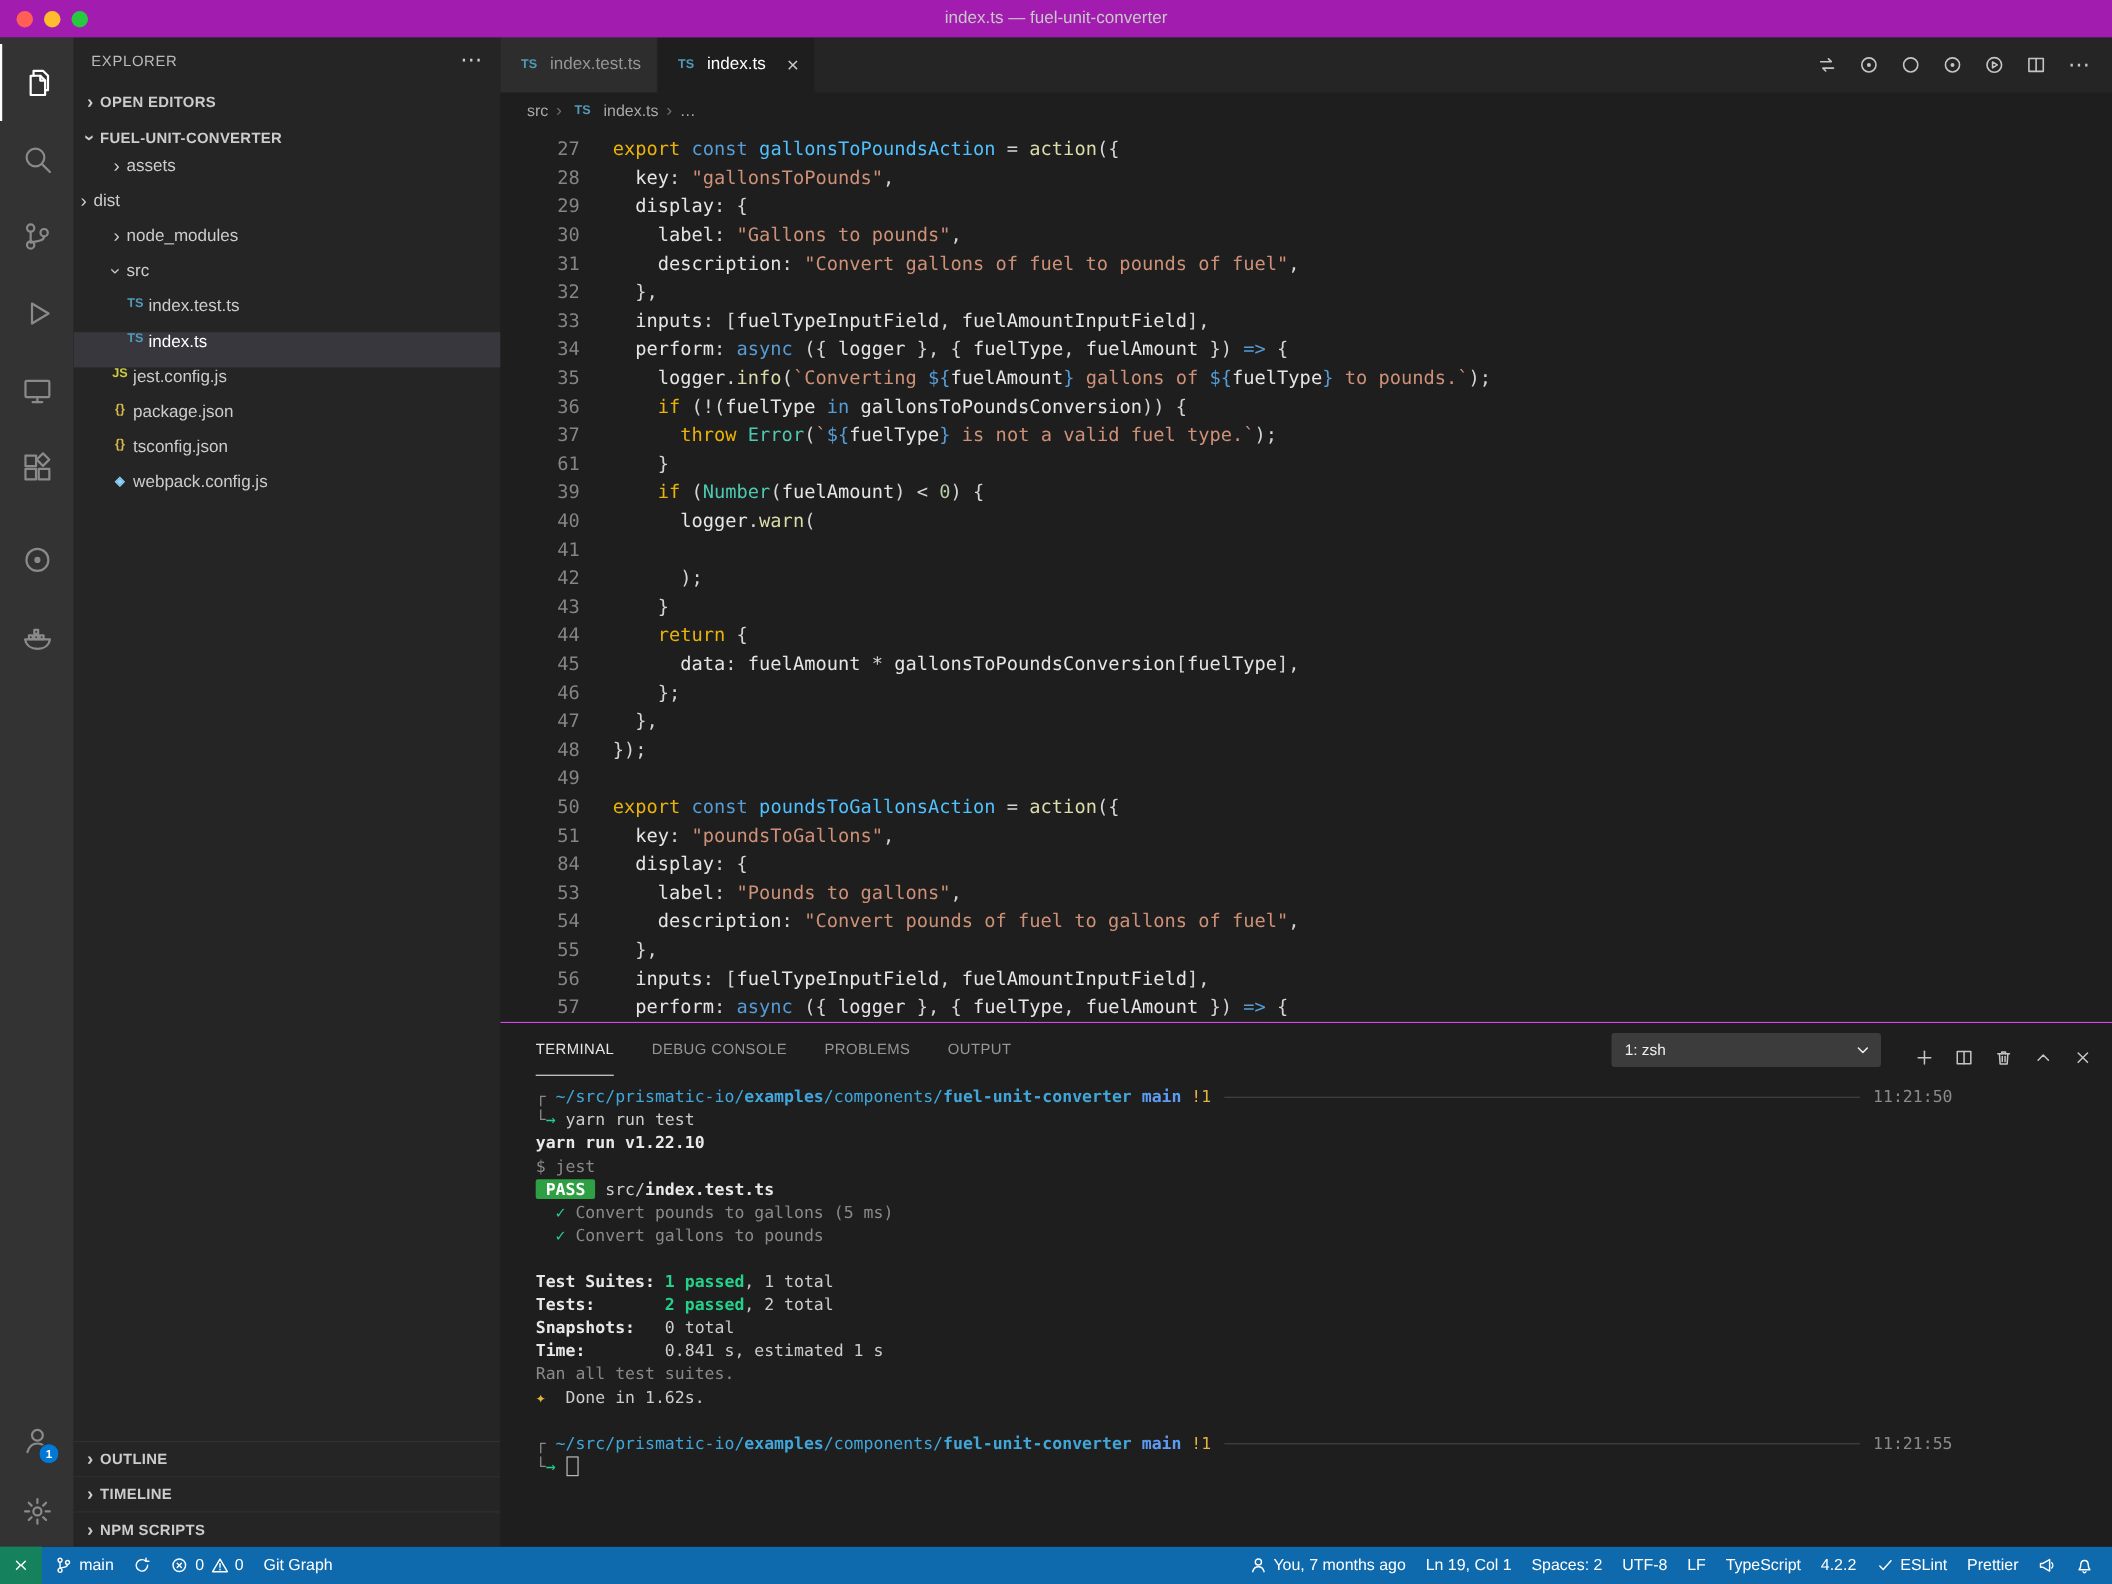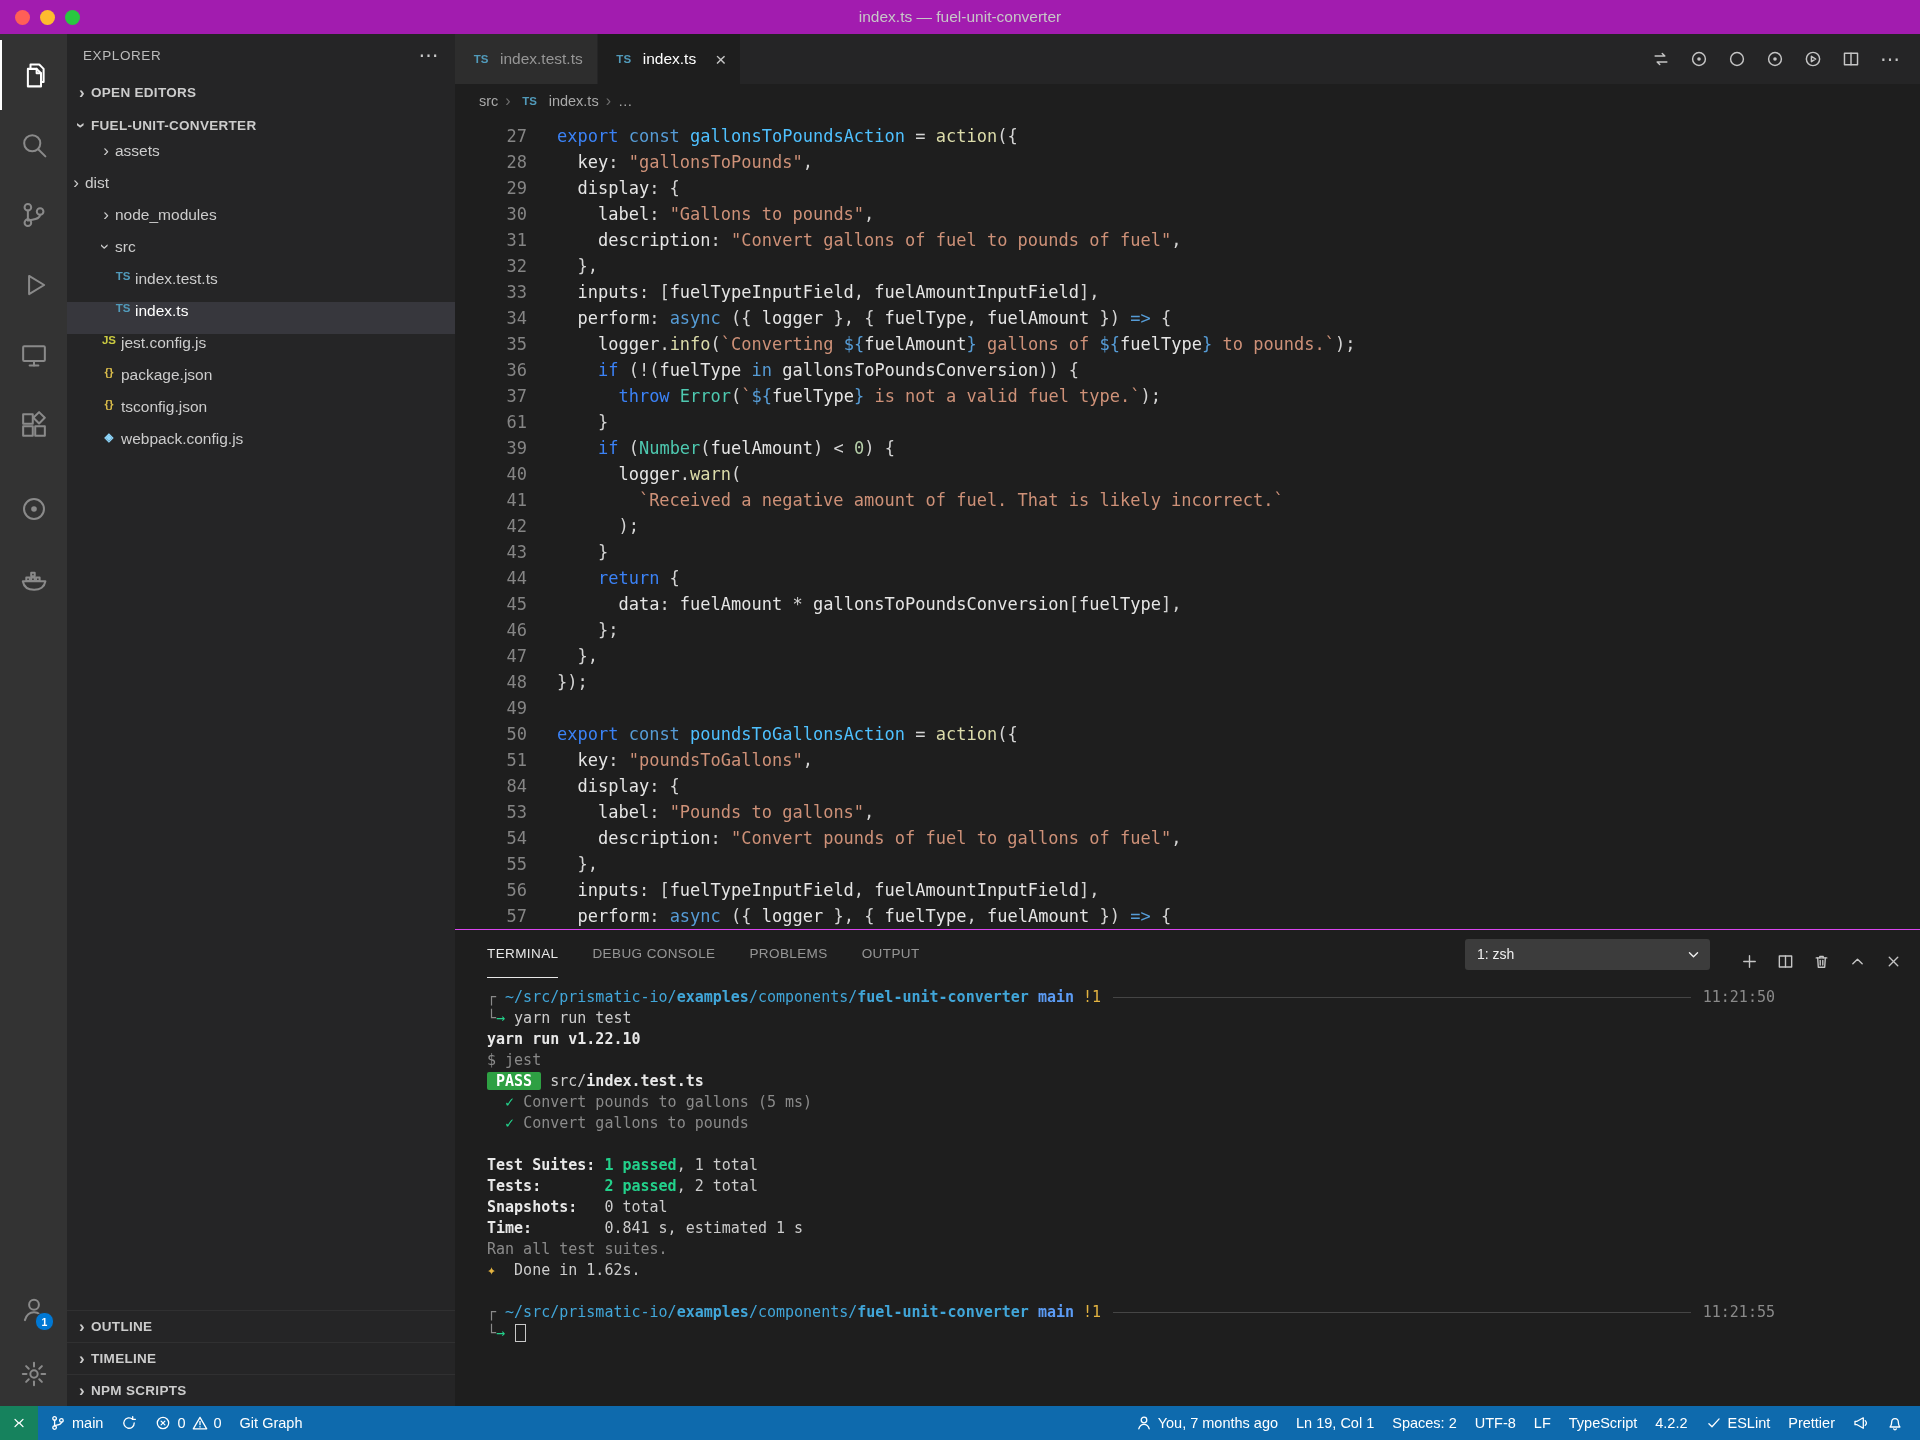--- a/index.html
+++ b/index.html
@@ -55,21 +55,21 @@
   .pa-icon.more{font-size:20px;cursor:pointer;line-height:1}
 
   .breadcrumb{height:34px;display:flex;align-items:center;padding-left:24px;font-size:14.5px;color:#a9a9a9;gap:7px;flex:none}
   .bc-sep{color:#6e6e6e;font-size:16px}
   .bc-item{cursor:pointer}
 
   .code{flex:1;overflow:hidden;font-family:"DejaVu Sans Mono",monospace;font-size:17px;line-height:26px;padding-top:5px}
   .code-line{display:flex}
   .ln{width:72px;text-align:right;padding-right:30px;color:#858585;flex:none}
   .code-text{white-space:pre}
-  .t-p{color:#d4d4d4}.t-kw{color:#569cd6}.t-ctl{color:#3b82f6}.t-var{color:#e5e5e5}.t-cvar{color:#4fc1ff}
+  .t-p{color:#d4d4d4}.t-kw{color:#569cd6}.t-ctl{color:#eab308}.t-var{color:#e5e5e5}.t-cvar{color:#4fc1ff}
   .t-fn{color:#dcdcaa}.t-cls{color:#4ec9b0}.t-str{color:#ce9178}.t-num{color:#b5cea8}
 
   
   .panel{height:476px;border-top:1px solid #d946ef;display:flex;flex-direction:column;flex:none;min-width:0}
   .panel-header{height:48px;display:flex;align-items:center;padding:0 18px 0 32px;flex:none}
   .panel-tabs{display:flex;gap:34px;height:100%}
   .panel-tab{display:flex;align-items:center;font-size:13.5px;letter-spacing:.4px;color:#969696;border-bottom:1px solid transparent;box-sizing:border-box;cursor:pointer}
   .panel-tab.active{color:#e7e7e7;border-bottom-color:#e7e7e7}
   .panel-actions{margin-left:auto;display:flex;align-items:flex-end;gap:19px;color:#c5c5c5}
   .panel-actions .ico{width:17px;height:17px;cursor:pointer}
@@ -466,21 +466,21 @@
         <div class="code-line">
           <span class="ln">39</span>
           <span class="code-text"><span class="t-p">    </span><span class="t-ctl">if</span><span class="t-p"> (</span><span class="t-cls">Number</span><span class="t-p">(</span><span class="t-var">fuelAmount</span><span class="t-p">) &lt; </span><span class="t-num">0</span><span class="t-p">) {</span></span>
         </div>
         <div class="code-line">
           <span class="ln">40</span>
           <span class="code-text"><span class="t-p">      </span><span class="t-var">logger</span><span class="t-p">.</span><span class="t-fn">warn</span><span class="t-p">(</span></span>
         </div>
         <div class="code-line">
           <span class="ln">41</span>
-          <span class="code-text"><span class="t-p">        </span><span class="t-str">`Received a negative amount of fuel. That is likely incorrect.`</span></span>
+          <span class="code-text"><span class="t-p">        </span></span>
         </div>
         <div class="code-line">
           <span class="ln">42</span>
           <span class="code-text"><span class="t-p">      );</span></span>
         </div>
         <div class="code-line">
           <span class="ln">43</span>
           <span class="code-text"><span class="t-p">    }</span></span>
         </div>
         <div class="code-line">

